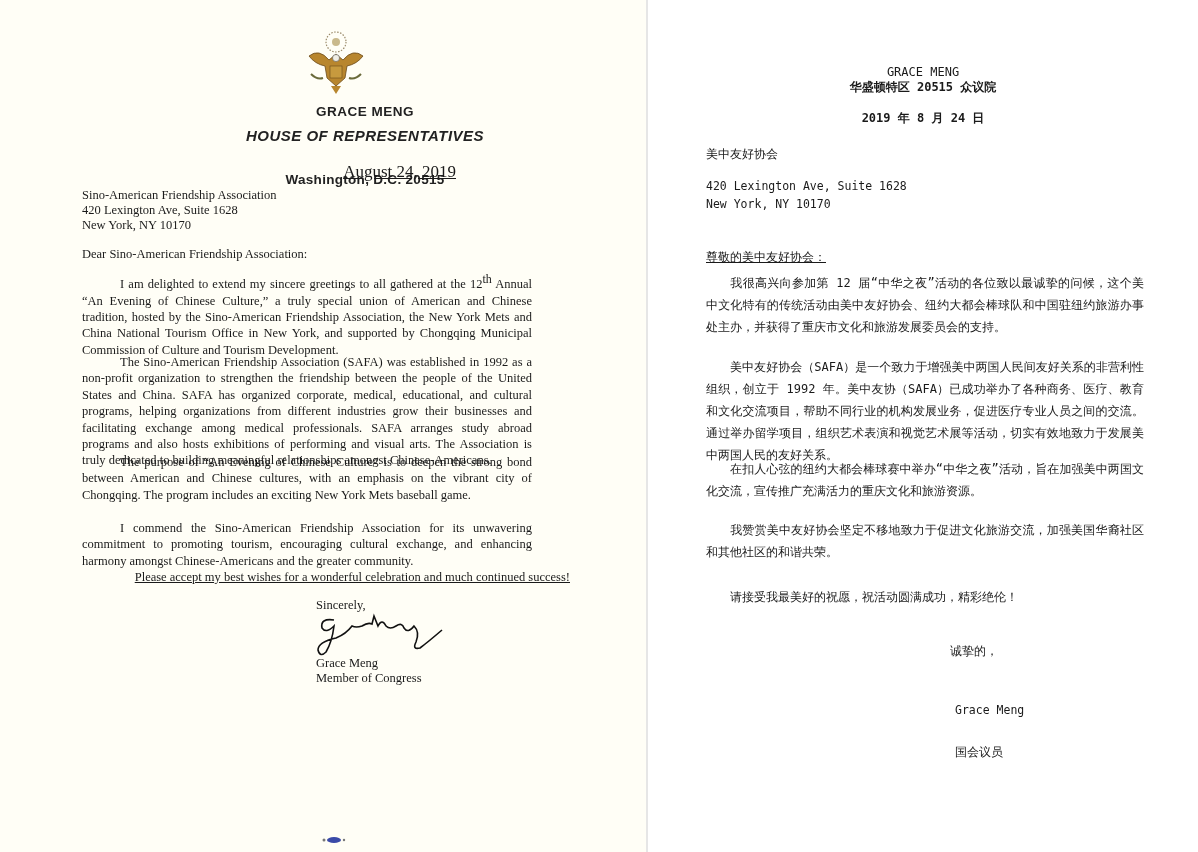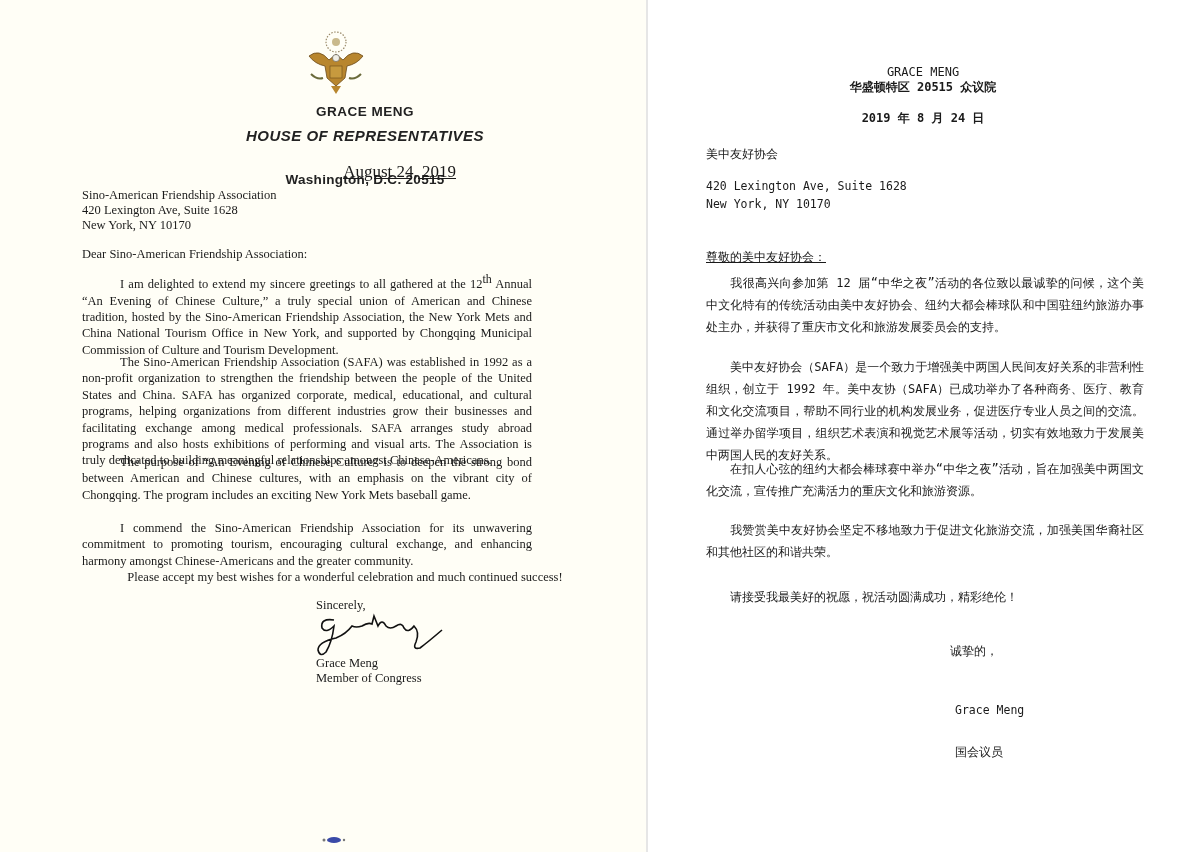--- a/index.html
+++ b/index.html
@@ -14,21 +14,21 @@
   .hdr1 { top:104px; font-size:13.5px; letter-spacing:0.5px; }
   .hdr2 { top:127px; font-size:15px; letter-spacing:0.5px;font-style:italic; }
   .hdr3 { top:134px; font-size:13.5px; letter-spacing:0.3px;margin-top:38px; }
   .date-en { position:absolute; left:256px; width:200px; top:162px; text-align:right; font-size:17px;text-decoration:underline; }
 
   .addr-en { position:absolute; left:82px; top:188px; font-size:12.5px; line-height:15px; }
   .salut-en { position:absolute; left:82px; top:247px; font-size:12.5px; }
   .para-en { position:absolute; left:82px; width:450px; font-size:12.5px; line-height:16.4px; text-align:justify; }
   .para-en .ind { display:inline-block; width:38px; }
   .p1 { top:271px; } .p2 { top:354px; } .p3 { top:454px; } .p4 { top:520px; }
-  .p5 { top:569px; left:120px; width:450px; text-align:center; }
+  .p5 { top:569px; left:120px; width:450px; text-align:right;text-decoration:underline; }
   .sig-block { position:absolute; left:316px; top:598px; font-size:12.5px; line-height:15px; }
   .signature { position:absolute; left:316px; top:612px; width:130px; height:46px; }
   .sig-name { position:absolute; left:316px; top:656px; font-size:12.5px; line-height:15px; }
   .sig-title { position:absolute; left:316px; top:671px; font-size:12.5px; }
   .footer-mark { position:absolute; left:322px; top:836px; width:24px; height:8px; }
 
   .zh { font-family:"DejaVu Sans Mono", "Liberation Mono", monospace; }
   .zh-hdr { position:absolute; left:648px; width:550px; text-align:center; font-size:12px; }
   .zh-hdr1 { top:65px; }
   .zh-hdr2 { top:79px; font-weight:bold; }

